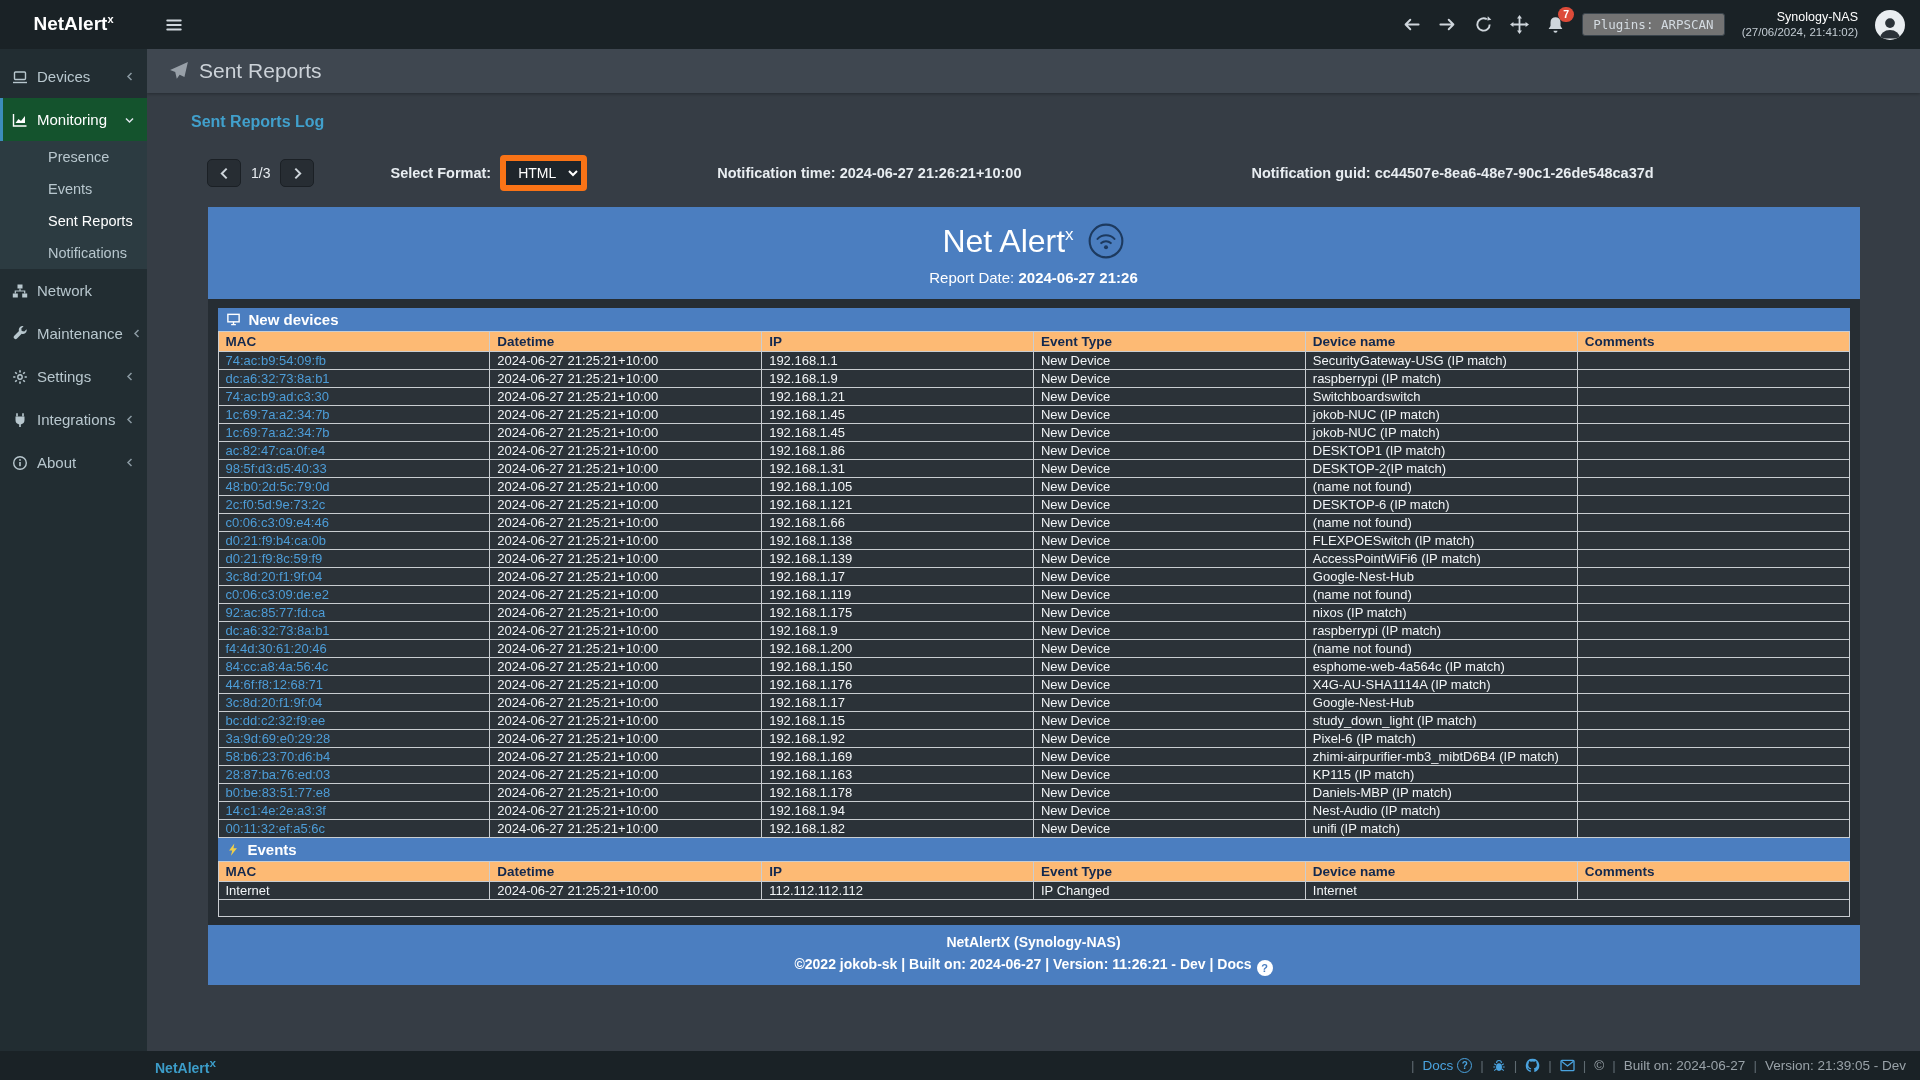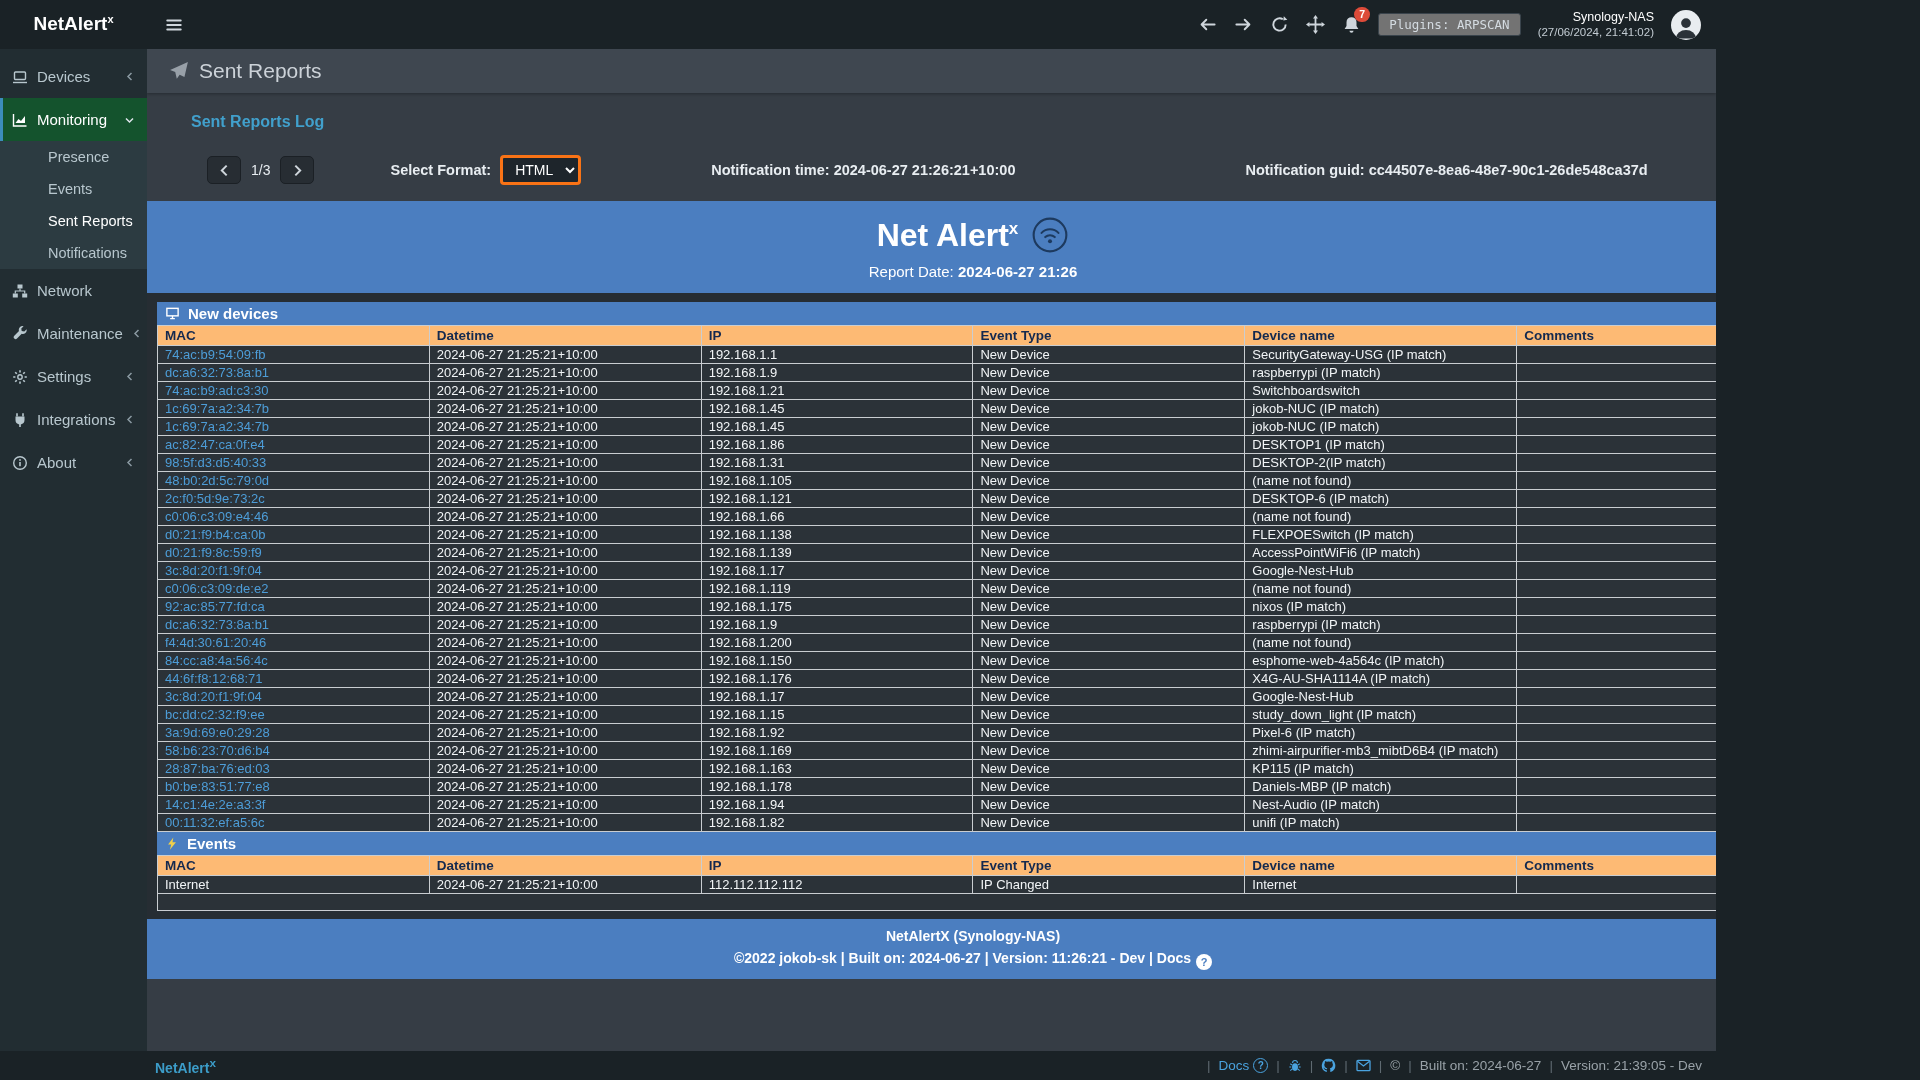--- a/index.html
+++ b/index.html
@@ -1,21 +1,21 @@
 <!DOCTYPE html>
 <html><head>
 <meta charset="utf-8">
 <style>
   * { box-sizing: border-box; margin: 0; padding: 0; }
   html,body { background:#1a2226; }
   body {
     width:1920px; height:1080px; overflow:hidden;
     font-family:"Liberation Sans", sans-serif;
   }
-  .app { display:grid; width:1716px; height:1080px;
+  .app { display:grid; width:1920px; height:1080px;
          grid-template-rows:49px 1fr 29px; grid-template-columns:147px 1fr; }
 
   
   .navbar { grid-area:1/1/2/3; background:#1a2226; color:#dfe6ec;
             display:flex; align-items:center; }
   .brand { width:147px; text-align:center; font-size:19px; font-weight:bold; color:#fff; cursor:pointer; }
   .brand sup { font-size:11px; }
   .hamburger { margin-left:18px; color:#cfd6dc; cursor:pointer; display:flex; align-items:center; }
   .nav-right { margin-left:auto; display:flex; align-items:center; gap:17px; padding-right:15px; }
   .nav-icon-btn { position:relative; color:#cfd6dc; cursor:pointer; display:flex; align-items:center; }
@@ -51,31 +51,31 @@
                     box-shadow:0 1px 3px rgba(0,0,0,.3); }
   .log-link { display:inline-block; margin:20px 0 0 44px; color:#41a0cc;
               font-size:16px; font-weight:bold; text-decoration:none; cursor:pointer; }
   .controls { display:flex; align-items:center; margin-top:24px; font-size:14.5px; color:#e8edf1; }
   .pag { display:flex; align-items:center; gap:10px; margin-left:60px; }
   .pg-btn { width:34px; height:28px; background:#272d33; border:1px solid #1b2025;
             border-radius:5px; display:flex; align-items:center; justify-content:center;
             color:#cfd6dc; cursor:pointer; }
   .page-ind { font-size:14px; }
   .fmt { display:flex; align-items:center; gap:9px; margin-left:76px; font-weight:bold; }
-  .fmt select { background:#1e252b; color:#fff; border:3px solid #f97316; border-radius:4px;
+  .fmt select { background:#1e252b; color:#fff; border:6px solid #f97316; border-radius:4px;
                 font-size:14px; padding:3px 8px; font-family:inherit; cursor:pointer; }
   .ninfo { margin-left:130px; }
   .nguid { margin-left:230px; }
   .ninfo b { font-weight:bold; }
   .ninfo span.val { font-weight:bold; color:#e8edf1; }
 
   
   .report { width:1652px; margin:16px auto 0; background:#262d33; }
   .report-header { background:#4b7ec0; text-align:center; padding:15px 0 13px; }
-  .report-title { color:#fff; font-size:32px; font-weight:bold;
+  .report-title { color:#fff; font-size:32px; font-weight:normal;
                   display:flex; align-items:center; justify-content:center; gap:13px; }
   .report-title sup { font-size:17px; vertical-align:super; }
   .report-date { margin-top:9px; color:#fff; font-size:15px; }
   .report-body { padding:9px 10px 0 10px; }
   .section-band { background:#4b7ec0; color:#fff; font-weight:bold; font-size:15px;
                   padding:3px 8px; display:flex; align-items:center; gap:8px; }
   table.rt { width:100%; border-collapse:collapse; table-layout:fixed; }
   .rt th { background:#fdba74; color:#13294f; font-size:13.5px; font-weight:bold;
            text-align:left; padding:2px 7px; border:1px solid #c9cdd1;
            white-space:nowrap; overflow:hidden; }

